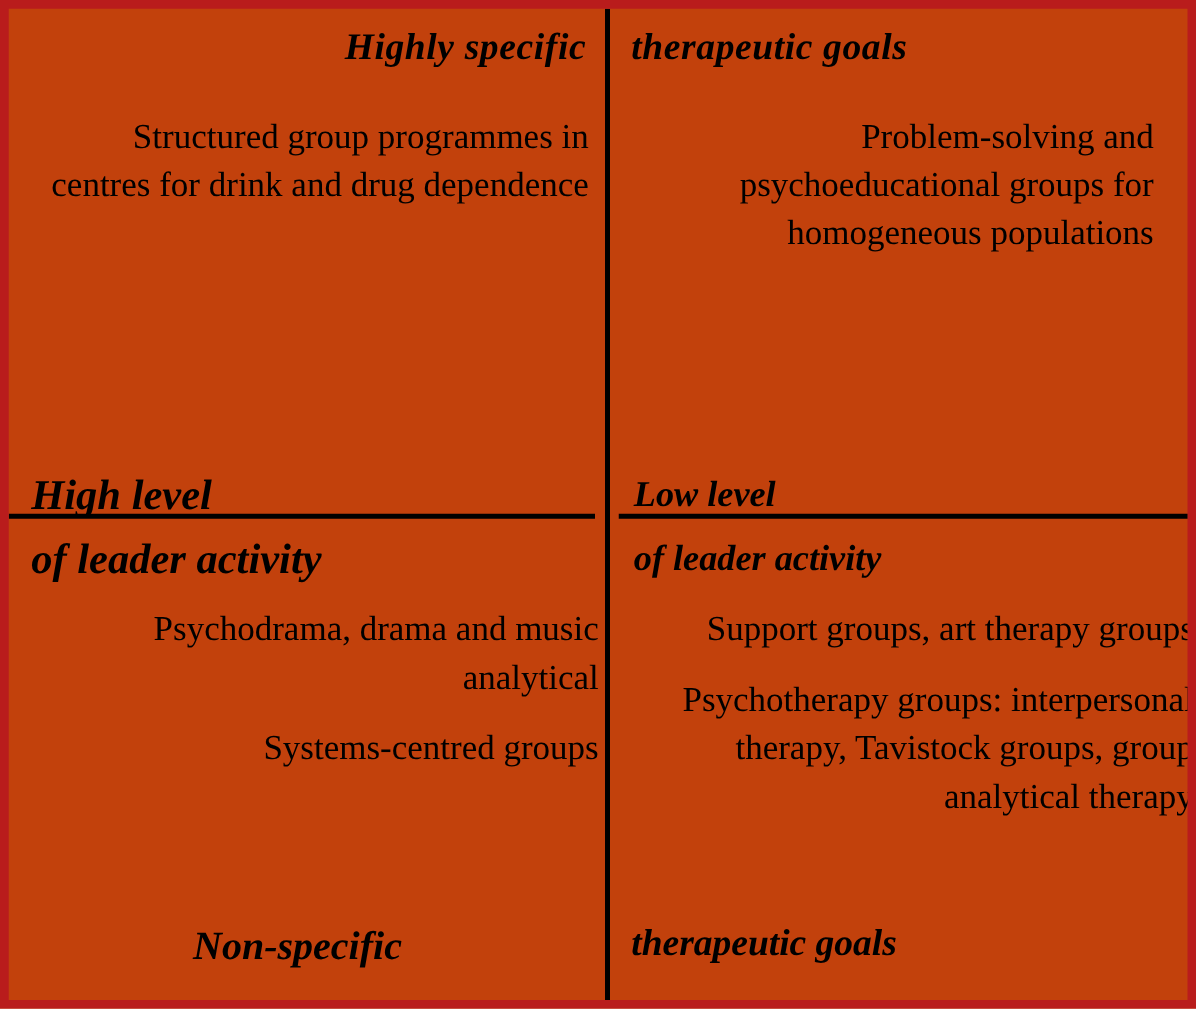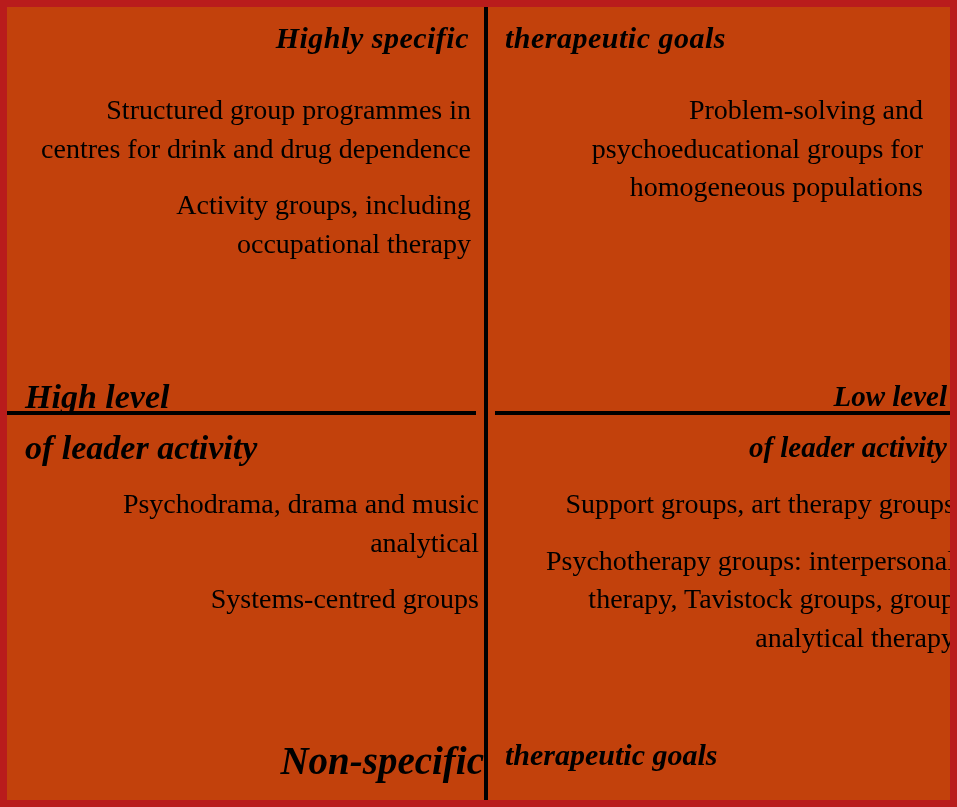--- a/index.html
+++ b/index.html
@@ -85,26 +85,25 @@
     bottom: 16px;
     left: 0;
     width: 957px;
     height: 46px;
   }
   .bottom-left-label {
     position: absolute;
     left: 0;
     top: 0;
     width: 462px;
-    text-align: right;
-    font-style: italic;
-    font-weight: bold;
-    font-size: 39px;
-    color: #000000;
-    margin-left: 15px;
+    text-align: center;
+    font-style: italic;
+    font-weight: bold;
+    font-size: 32px;
+    color: #000000;
   }
   .bottom-right-label {
     position: absolute;
     left: 498px;
     top: 0;
     width: 450px;
     text-align: left;
     font-style: italic;
     font-weight: bold;
     font-size: 30px;
@@ -127,21 +126,21 @@
   .mid-right {
     position: absolute;
     left: 500px;
     top: 364px;
     width: 440px;
     font-style: italic;
     font-weight: bold;
     font-size: 29px;
     line-height: 51px;
     color: #000000;
-    text-align: right;
+    text-align: left;
   }
 
   
   .quad {
     position: absolute;
     font-size: 28px;
     line-height: 38.5px;
     color: #000000;
     text-align: right;
   }
@@ -164,21 +163,20 @@
   <div class="h-divider-left"></div>
   <div class="h-divider-right"></div>
 
   <div class="top-label-row">
     <div class="top-left-label">Highly specific</div>
     <div class="top-right-label">therapeutic goals</div>
   </div>
 
   <div class="quad q-tl">
     <p>Structured group programmes in centres for drink and drug dependence</p>
-    <p>Activity groups, including occupational therapy</p>
   </div>
 
   <div class="quad q-tr">
     <p>Problem-solving and psychoeducational groups for homogeneous populations</p>
   </div>
 
   <div class="mid-left">
     <div>High level</div>
     <div>of leader activity</div>
   </div>

